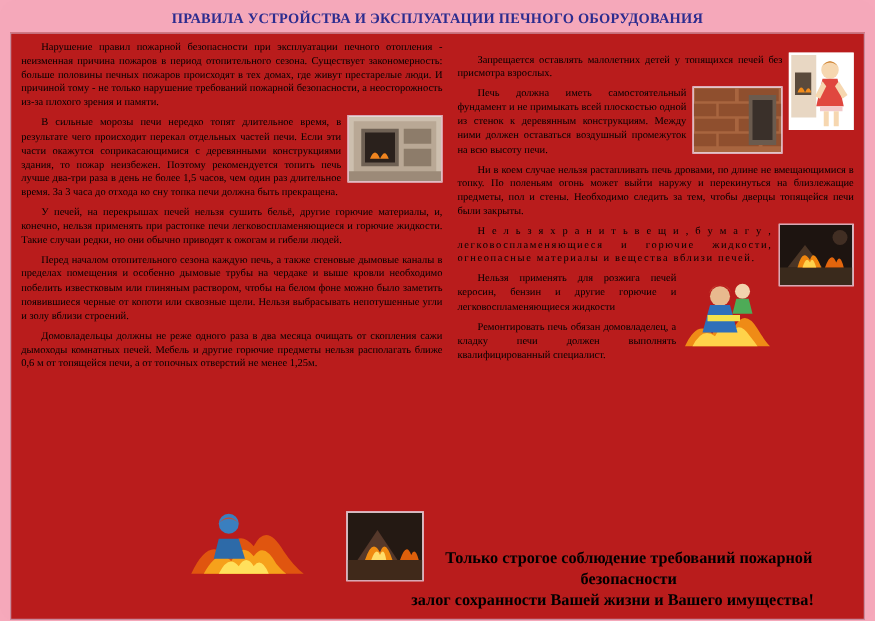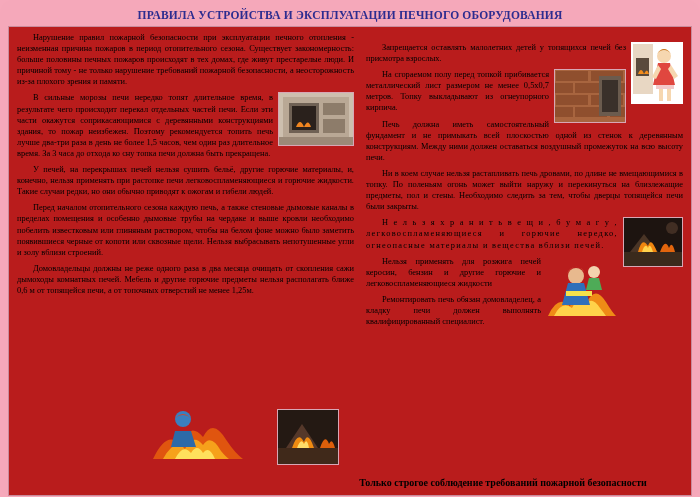--- a/index.html
+++ b/index.html
@@ -114,21 +114,21 @@
     left: 140px;
     bottom: 34px;
     width: 120px;
     height: 62px;
   }
   .footer-note {
     position: absolute;
     left: 316px;
     right: 10px;
     bottom: 6px;
-    font-size: 10px;
+    font-size: 13px;
     font-weight: bold;
     line-height: 1.3;
     text-align: center;
   }
   .footer-note .l2 {
     display: block;
     text-align: left;
     padding-left: 4px;
   }
   svg { display: block; }
@@ -199,37 +199,36 @@
               <rect x="36" y="25" width="32" height="10"></rect>
               <rect x="-14" y="37" width="32" height="10"></rect>
               <rect x="20" y="37" width="32" height="10"></rect>
               <rect x="55" y="37" width="32" height="10"></rect>
             </g>
             <rect x="44" y="6" width="22" height="40" fill="#6b5b4e"></rect>
             <rect x="47" y="10" width="16" height="32" fill="#3a302a"></rect>
           </svg>
         </div>
 
-        <p>На сгораемом полу перед топкой прибивается металлический лист размером не менее 0,5х0,7 метров. Топку выкладывают из огнеупорного кирпича.</p>
         <p>Печь должна иметь самостоятельный фундамент и не примыкать всей плоскостью одной из стенок к деревянным конструкциям. Между ними должен оставаться воздушный промежуток на всю высоту печи.</p>
         <p>Ни в коем случае нельзя растапливать печь дровами, по длине не вмещающимися в топку. По поленьям огонь может выйти наружу и перекинуться на близлежащие предметы, пол и стены. Необходимо следить за тем, чтобы дверцы топящейся печи были закрыты.</p>
 
         <div class="wrap-img ill fire-small">
           <svg width="58" height="48" viewBox="0 0 58 48">
             <rect width="58" height="48" fill="#1d1410"></rect>
             <path d="M0 34 L58 34 L58 48 L0 48z" fill="#3a2a1c"></path>
             <path d="M6 34 L20 16 L34 34z" fill="#4a3526"></path>
             <path d="M14 34 q4 -16 10 -6 q3 -10 9 6z" fill="#f0860f"></path>
             <path d="M18 34 q3 -10 6 -4 q2 -6 5 4z" fill="#ffd34d"></path>
             <path d="M36 34 q5 -14 9 -4 q3 -8 6 4z" fill="#e2650d"></path>
             <circle cx="48" cy="10" r="6" fill="#5a4030" opacity="0.6"></circle>
           </svg>
         </div>
 
-        <p class="spaced">Н е л ь з я   х р а н и т ь   в е щ и ,   б у м а г у , легковоспламеняющиеся и горючие нередко, огнеопасные материалы и вещества вблизи печей.</p>
+        <p class="spaced">Н е л ь з я   х р а н и т ь   в е щ и ,   б у м а г у , легковоспламеняющиеся и горючие жидкости, огнеопасные материалы и вещества вблизи печей.</p>
 
         <div class="wrap-img firefighter">
           <svg width="72" height="64" viewBox="0 0 72 64">
             <path d="M2 60 q10 -22 22 -10 q6 -18 18 -6 q8 -14 18 2 q6 10 10 14z" fill="#ef8b16"></path>
             <path d="M8 60 q8 -16 18 -8 q6 -12 14 -4 q6 -8 14 4 q4 5 6 8z" fill="#ffd24a"></path>
             <circle cx="30" cy="20" r="8" fill="#e8b98e"></circle>
             <path d="M21 18 q9 -14 18 -1 q-2 -6 -9 -6 q-7 0 -9 7z" fill="#c6412f"></path>
             <path d="M22 27 l16 0 l6 22 l-28 0z" fill="#2f6fba"></path>
             <rect x="20" y="35" width="26" height="5" fill="#f5e14b"></rect>
             <circle cx="48" cy="16" r="6" fill="#f3d3ae"></circle>
@@ -260,16 +259,17 @@
         <path d="M0 38 L60 38 L60 54 L0 54z" fill="#40291a"></path>
         <path d="M8 38 L24 14 L40 38z" fill="#55382a"></path>
         <path d="M14 38 q6 -18 12 -6 q4 -12 10 6z" fill="#f08b11"></path>
         <path d="M19 38 q4 -11 7 -4 q3 -7 5 4z" fill="#ffdd6a"></path>
         <path d="M42 38 q5 -15 9 -4 q3 -7 6 4z" fill="#dd5f0b"></path>
       </svg>
     </div>
 
     <div class="footer-note">
       <span>Только строгое соблюдение требований пожарной безопасности</span>
+      <span class="l2">залог сохранности Вашей жизни и Вашего имущества!</span>
     </div>
 
   </div>
 </div>
 
 </body></html>

